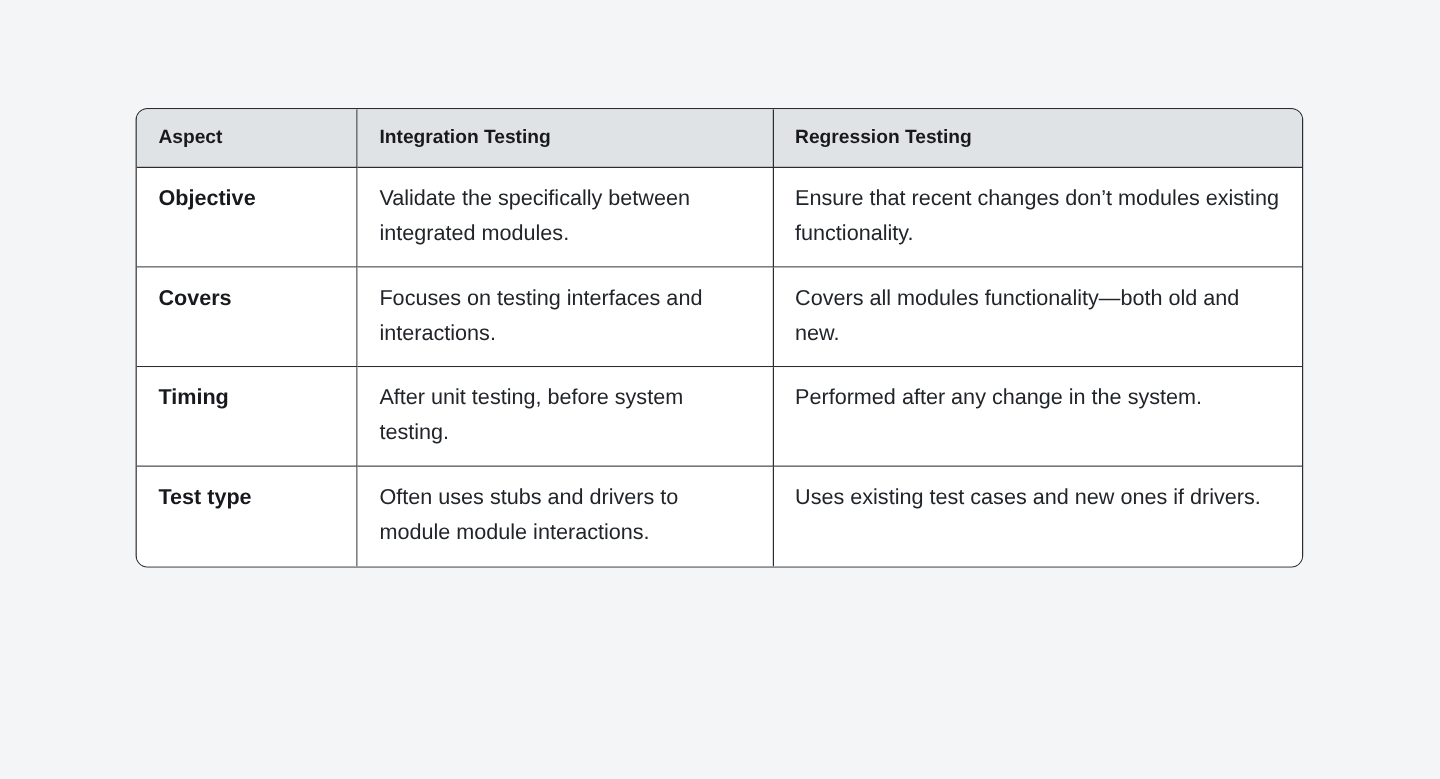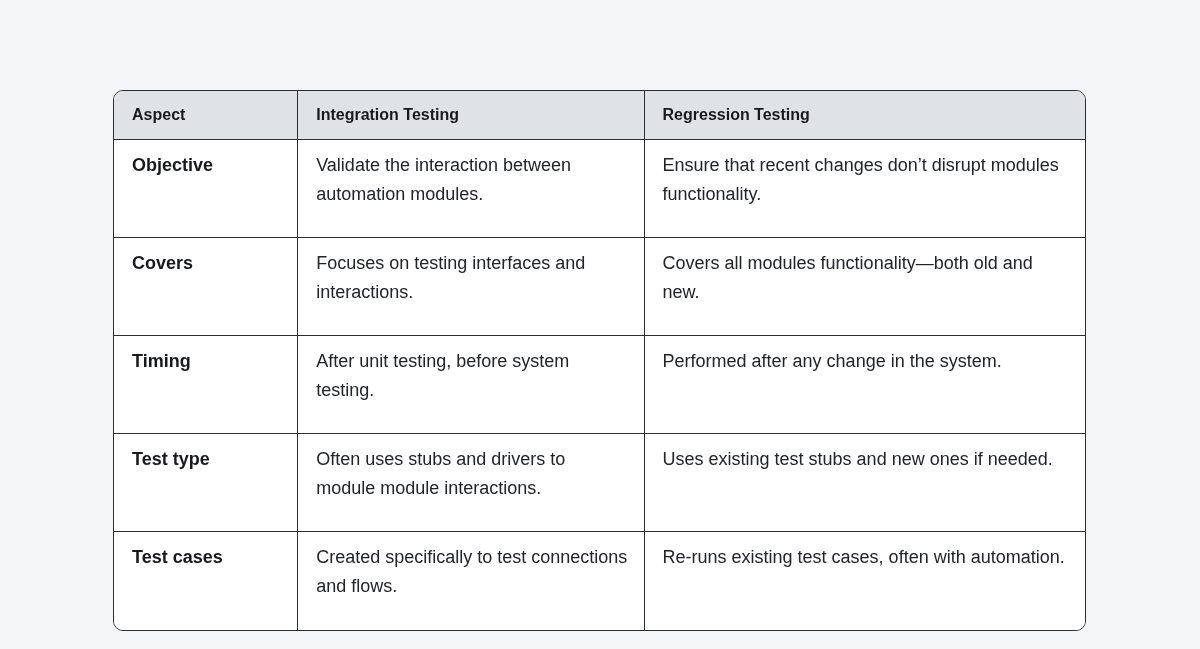--- a/index.html
+++ b/index.html
@@ -56,21 +56,21 @@
     height: 49px;
     background: #e0e3e6;
     vertical-align: middle;
     font-size: 16px;
     font-weight: 700;
     color: #17191d;
     padding-top: 0;
     padding-bottom: 0;
   }
   table.compare tbody td {
-    height: 98px;
+    height: 83px;
     vertical-align: top;
     background: #ffffff;
     font-size: 18px;
     line-height: 29px;
     color: #212429;
     padding-top: 11px;
   }
   table.compare tbody td.aspect {
     font-weight: 700;
     color: #17191d;
@@ -89,38 +89,33 @@
     <thead>
       <tr>
         <th>Aspect</th>
         <th>Integration Testing</th>
         <th>Regression Testing</th>
       </tr>
     </thead>
     <tbody>
       <tr>
         <td class="aspect">Objective</td>
-        <td>Validate the interaction between automation modules.</td>
-        <td>Ensure that recent changes don’t disrupt modules functionality.</td>
+        <td>Validate the specifically between integrated modules.</td>
+        <td>Ensure that recent changes don’t modules existing functionality.</td>
       </tr>
       <tr>
         <td class="aspect">Covers</td>
         <td>Focuses on testing interfaces and interactions.</td>
         <td>Covers all modules functionality—both old and new.</td>
       </tr>
       <tr>
         <td class="aspect">Timing</td>
         <td>After unit testing, before system testing.</td>
         <td>Performed after any change in the system.</td>
       </tr>
       <tr>
         <td class="aspect">Test type</td>
         <td>Often uses stubs and drivers to module module interactions.</td>
-        <td>Uses existing test stubs and new ones if needed.</td>
-      </tr>
-      <tr>
-        <td class="aspect">Test cases</td>
-        <td>Created specifically to test connections and flows.</td>
-        <td>Re-runs existing test cases, often with automation.</td>
+        <td>Uses existing test cases and new ones if drivers.</td>
       </tr>
     </tbody>
   </table>
 </div>
 
 </body></html>

